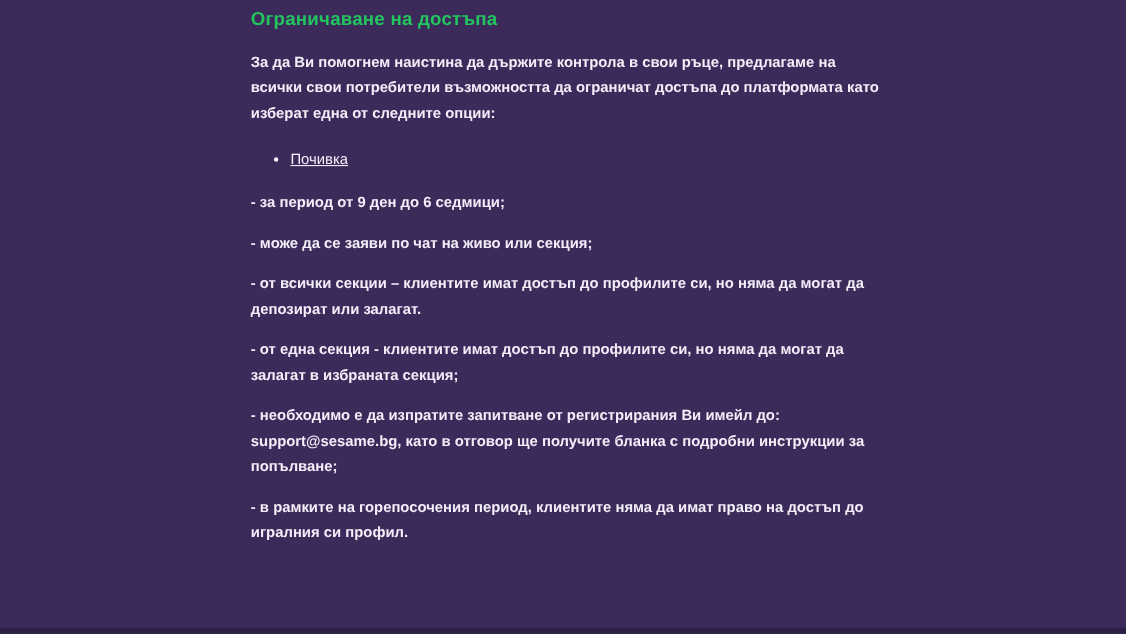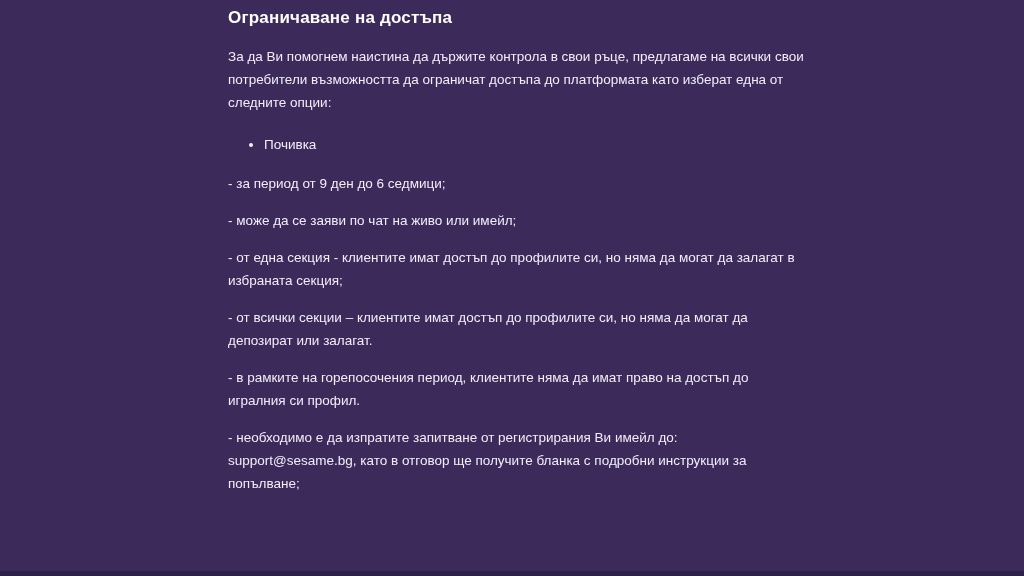--- a/index.html
+++ b/index.html
@@ -17,38 +17,39 @@
   }
   .content {
     position: absolute;
     left: 228px;
     top: 8px;
     width: 578px;
   }
   h1.page-title {
     font-size: 17px;
     font-weight: bold;
-    color: #ffffff;
+    color: #22c55e;
     margin: 0 0 17px 0;
     letter-spacing: 0.2px;
   }
   p.body-text {
     font-size: 13.5px;
     line-height: 23px;
     margin: 0 0 14px 0;
-    font-weight: 400;
+    font-weight: 700;
   }
   ul.bullet-list {
     margin: 19px 0 16px 0;
     padding-left: 36px;
     list-style: disc outside;
   }
   ul.bullet-list li {
     font-size: 13.5px;
     line-height: 23px;
+    text-decoration: underline;
   }
   .footer-strip {
     position: absolute;
     left: 0;
     bottom: 0;
     width: 1024px;
     height: 5px;
     background: #2c2045;
   }
 </style>
@@ -60,27 +61,27 @@
   <h1 class="page-title">Ограничаване на достъпа</h1>
 
   <p class="body-text">За да Ви помогнем наистина да държите контрола в свои ръце, предлагаме на всички свои потребители възможността да ограничат достъпа до платформата като изберат една от следните опции:</p>
 
   <ul class="bullet-list">
     <li>Почивка</li>
   </ul>
 
   <p class="body-text">- за период от 9 ден до 6 седмици;</p>
 
-  <p class="body-text">- може да се заяви по чат на живо или имейл;</p>
+  <p class="body-text">- може да се заяви по чат на живо или секция;</p>
+
+  <p class="body-text">- от всички секции – клиентите имат достъп до профилите си, но няма да могат да депозират или залагат.</p>
 
   <p class="body-text">- от една секция - клиентите имат достъп до профилите си, но няма да могат да залагат в избраната секция;</p>
 
-  <p class="body-text">- от всички секции – клиентите имат достъп до профилите си, но няма да могат да депозират или залагат.</p>
 
 
+  <p class="body-text">- необходимо е да изпратите запитване от регистрирания Ви имейл до: support@sesame.bg, като в отговор ще получите бланка с подробни инструкции за попълване;</p>
 
   <p class="body-text">- в рамките на горепосочения период, клиентите няма да имат право на достъп до игралния си профил.</p>
-
-  <p class="body-text">- необходимо е да изпратите запитване от регистрирания Ви имейл до: support@sesame.bg, като в отговор ще получите бланка с подробни инструкции за попълване;</p>
 
 </main>
 
 <div class="footer-strip"></div>
 
 </body></html>

